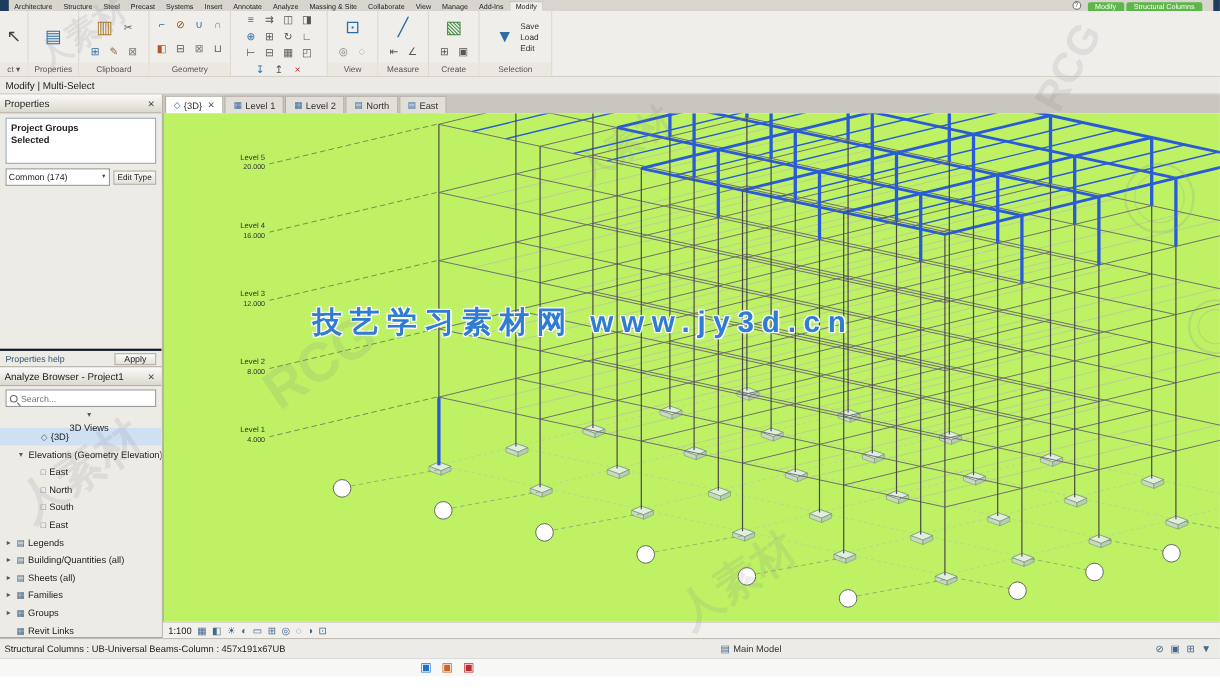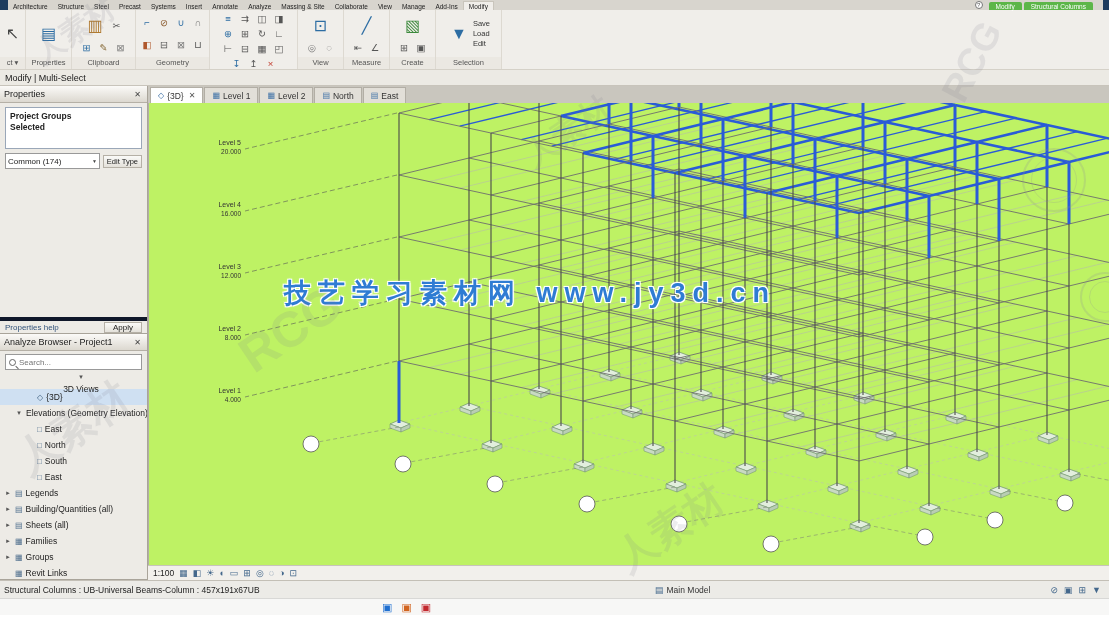--- a/index.html
+++ b/index.html
@@ -42,21 +42,21 @@
 .phead{height:17px;background:linear-gradient(#fbfaf8,#dcd8d0);border-bottom:1px solid #b5b0a6;display:flex;align-items:center;font-size:9px;padding:0 4px;color:#222;flex:none;}
 .phead .ptitle{flex:1;white-space:nowrap;overflow:hidden;}
 .pclose{width:11px;height:11px;font-size:8px;line-height:11px;text-align:center;color:#444;}
 .typesel{margin:4px 5px 2px 5px;background:#fff;border:1px solid #9aa7b8;height:42px;font-size:8.5px;padding:3px 4px;line-height:11px;color:#222;flex:none;font-weight:bold;}
 .filterrow{display:flex;align-items:center;gap:3px;margin:2px 5px;flex:none;}
 .combo{flex:1;background:#fff;border:1px solid #999;height:16px;display:flex;align-items:center;font-size:8px;padding:0 2px;min-width:0;}
 .combo .cval{flex:1;white-space:nowrap;overflow:hidden;}
 .combo .carr{font-size:5px;color:#444;flex:none;}
 .edittype{font-size:7.5px;border:1px solid #b5b0a6;background:linear-gradient(#fafaf8,#e4e1da);padding:1px 3px;white-space:nowrap;flex:none;}
 .pfill{flex:1;background:#edebe6;}
-.pfoot{height:16px;border-top:4px solid #0f172a;display:flex;align-items:center;font-size:8px;padding:0 5px;color:#33537a;flex:none;}
+.pfoot{height:16px;border-top:2px solid #0f172a;display:flex;align-items:center;font-size:8px;padding:0 5px;color:#33537a;flex:none;}
 .pfoot .phelp{flex:1;}
 .applybtn{border:1px solid #b5b0a6;background:linear-gradient(#fafaf8,#e4e1da);font-size:8px;padding:0 8px;color:#222;}
 .searchrow{display:flex;align-items:center;margin:3px 5px;background:#fff;border:1px solid #999;height:16px;padding:0 3px;gap:3px;flex:none;}
 .mag{width:7px;height:7px;border:1.2px solid #666;border-radius:50%;position:relative;flex:none;}
 .mag:after{content:"";position:absolute;width:4px;height:1.2px;background:#666;transform:rotate(45deg);left:5px;top:7px;}
 .searchrow input{border:none;outline:none;flex:1;font-size:8px;font-family:"Liberation Sans",sans-serif;color:#555;background:transparent;min-width:0;}
 .tree{flex:1;overflow:hidden;background:#edebe6;font-size:8.5px;}
 .trow{height:16px;display:flex;align-items:center;gap:3px;white-space:nowrap;color:#222;}
 .trow.active{background:#cfe0f2;}
 .tarrow{width:8px;font-size:7px;color:#555;text-align:center;flex:none;}

